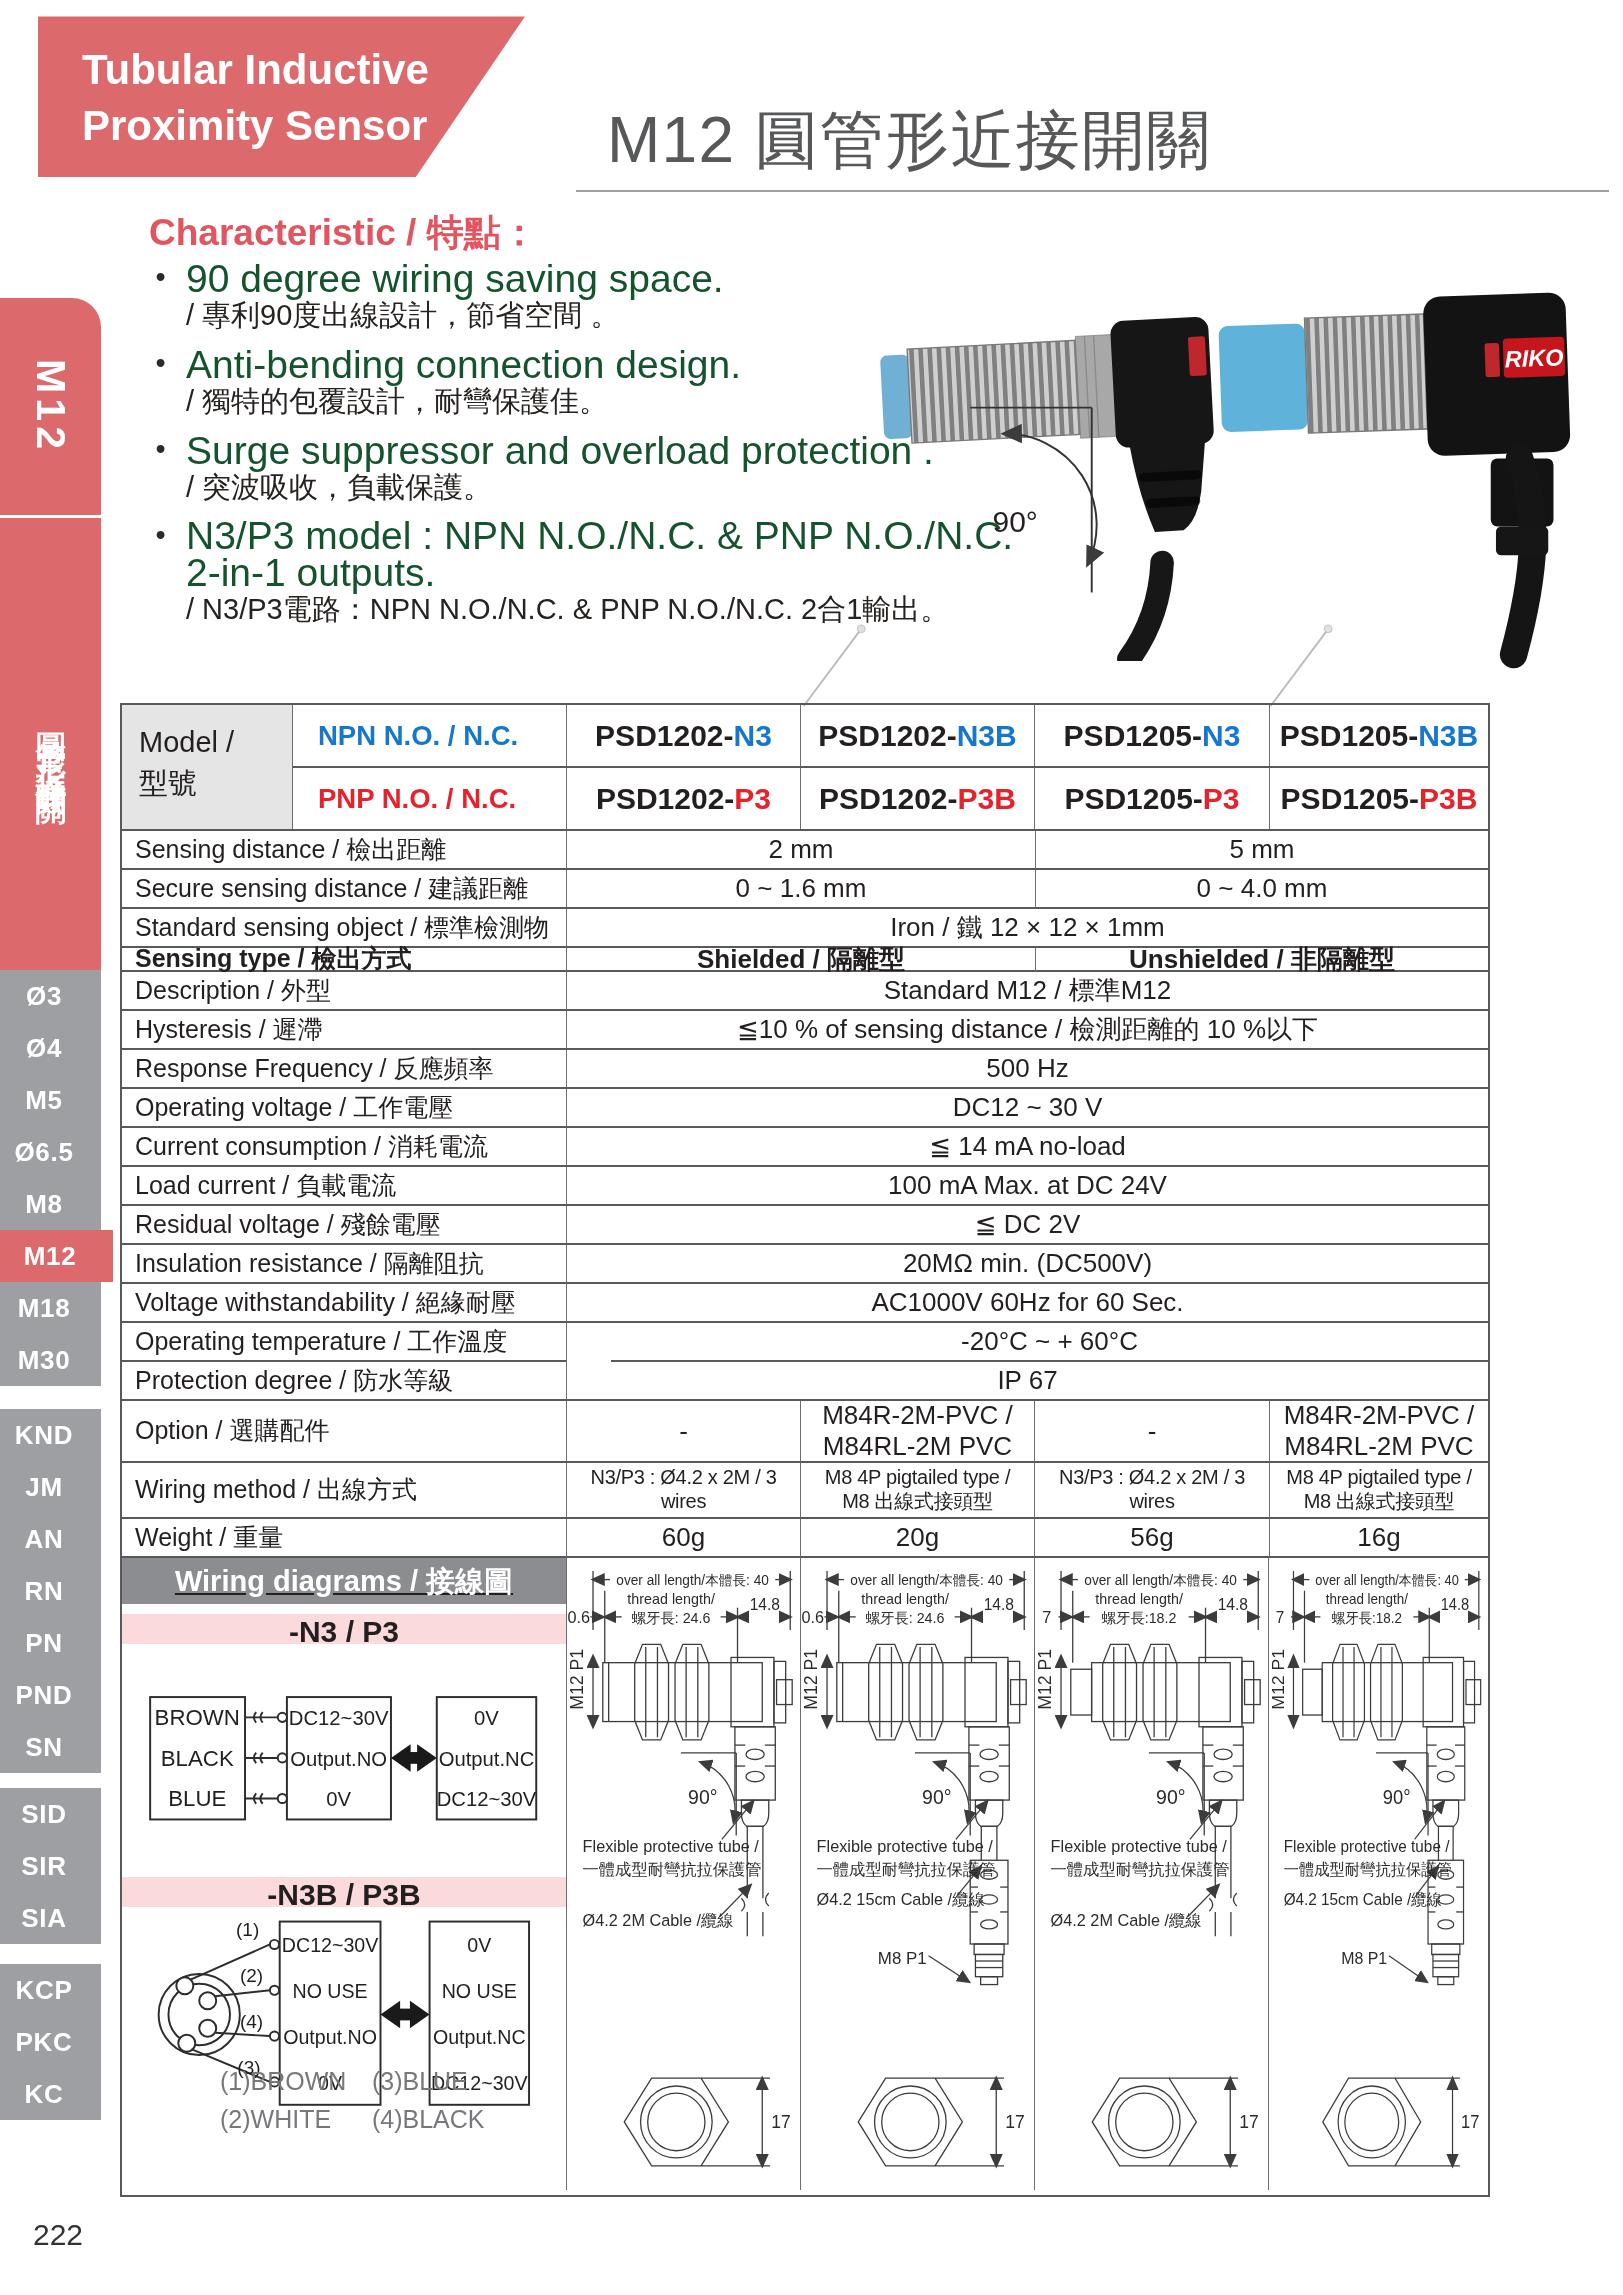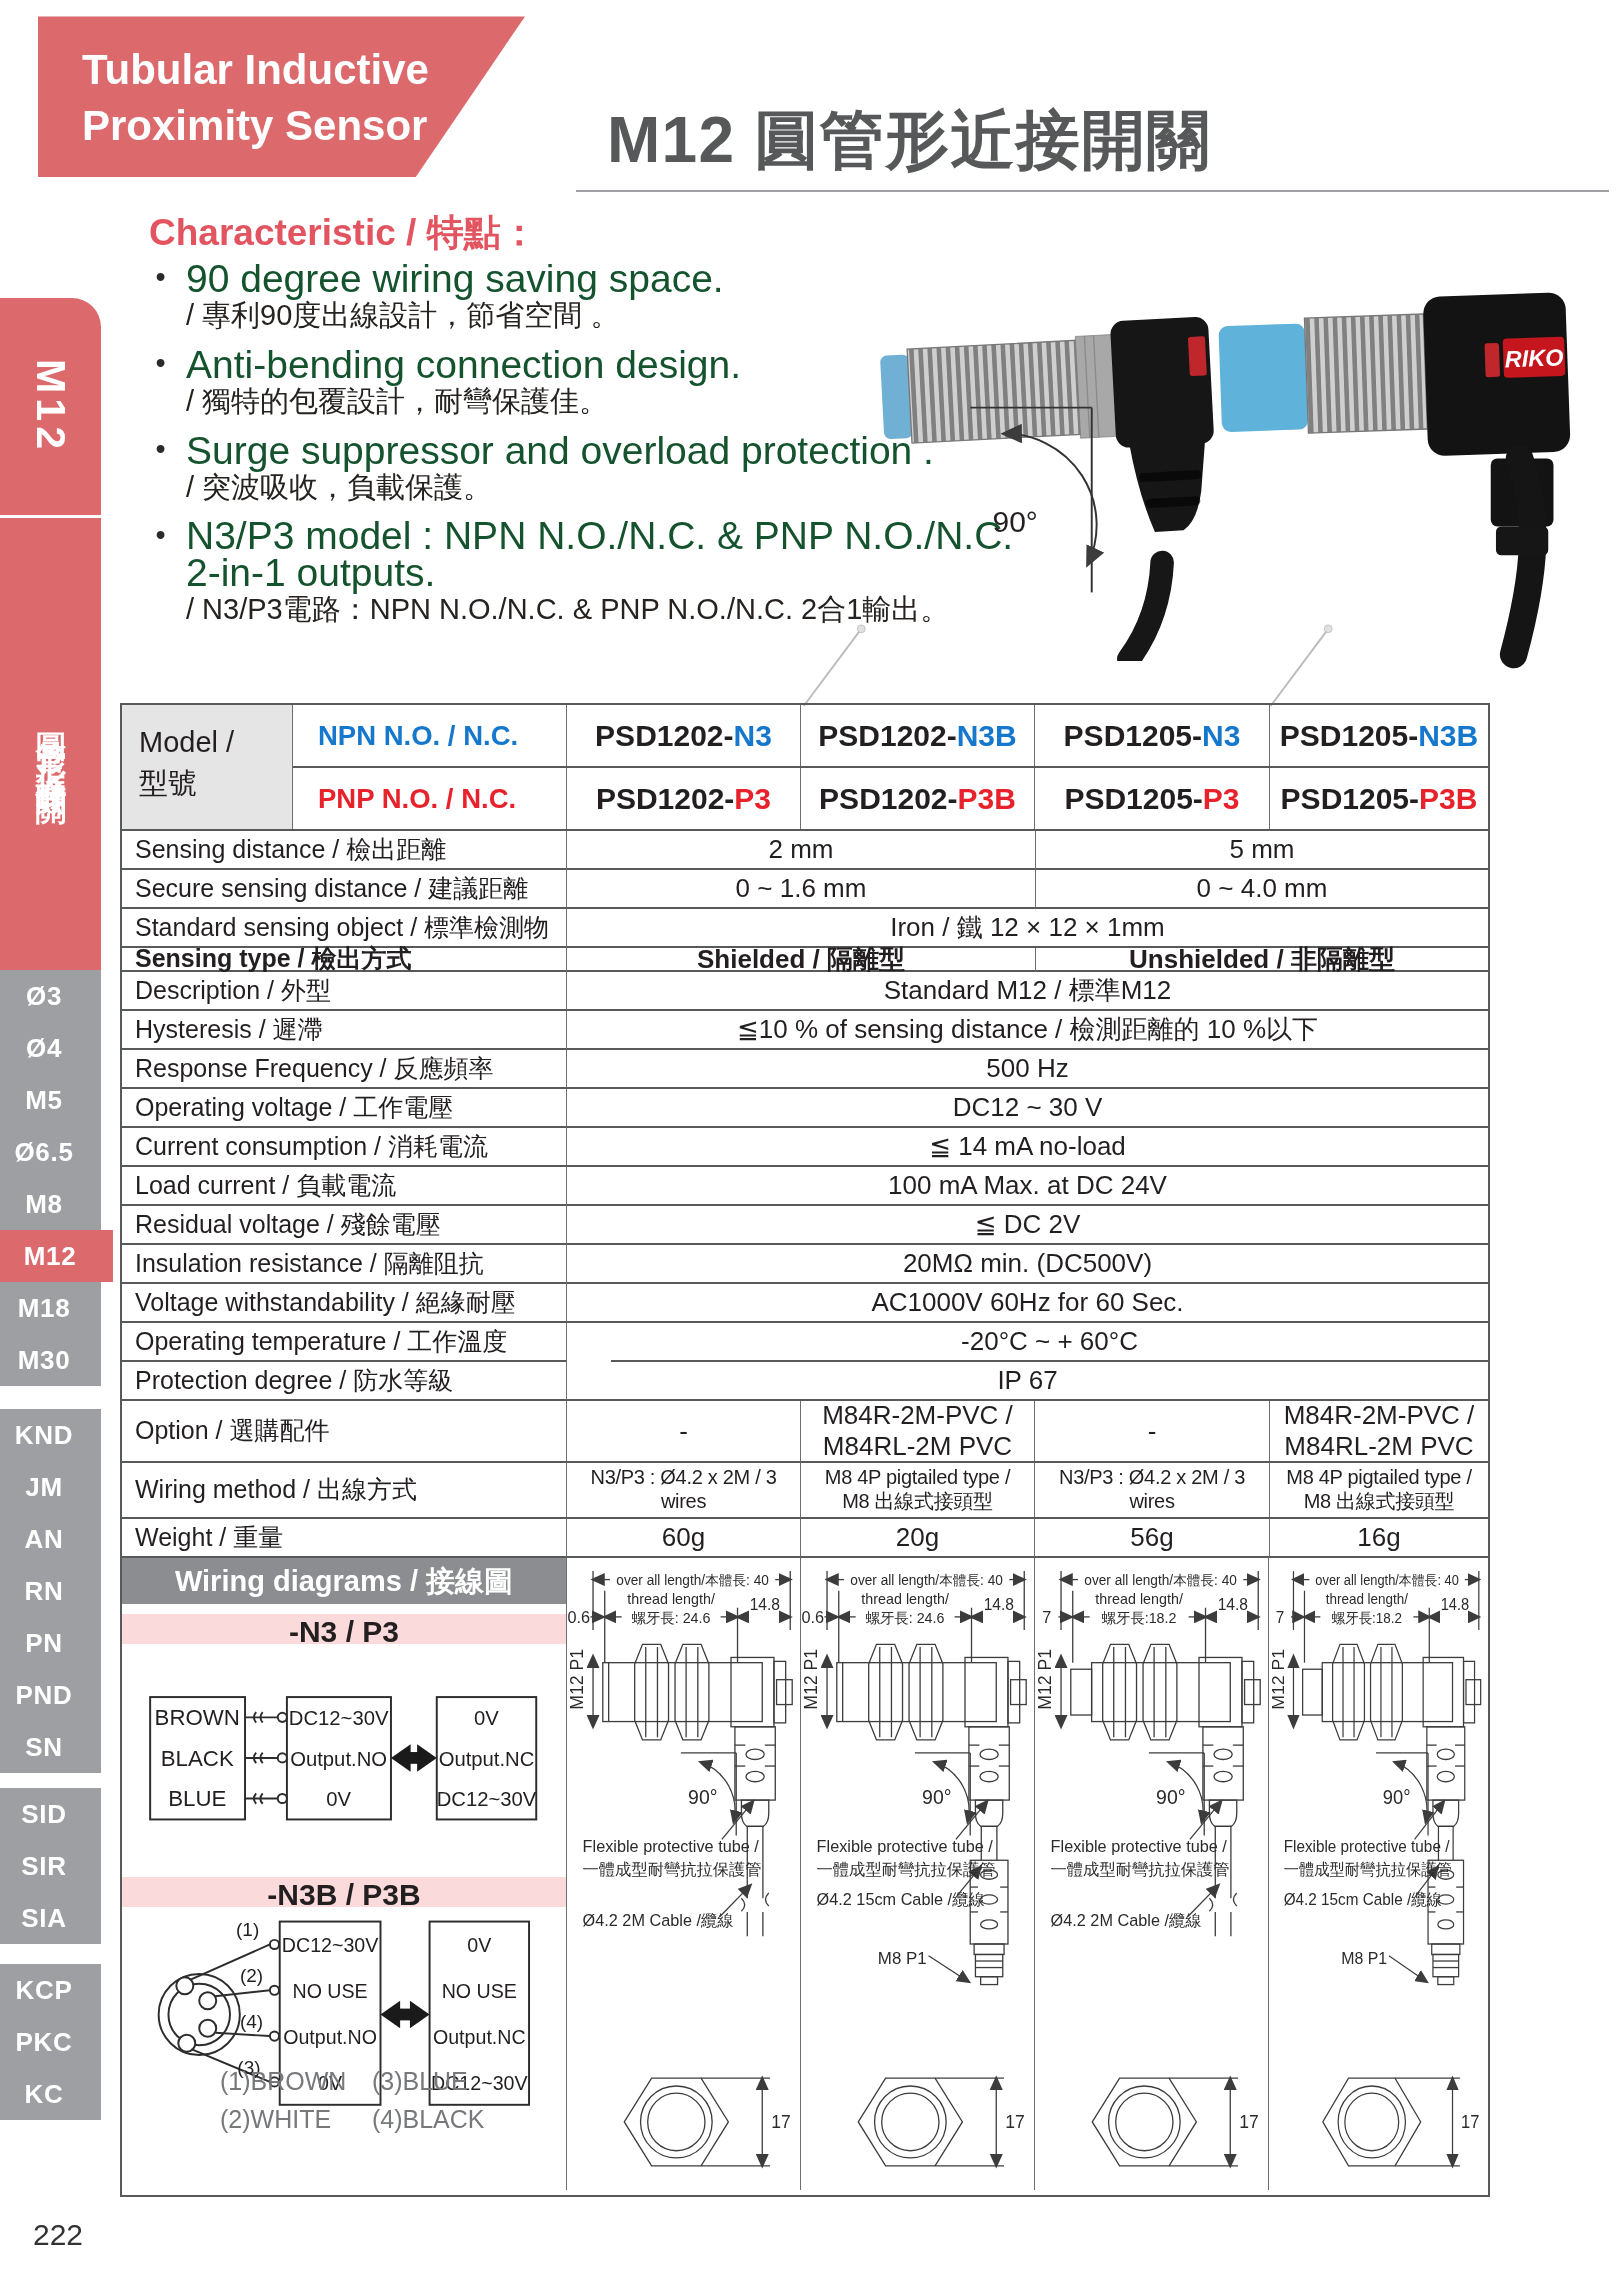--- a/index.html
+++ b/index.html
@@ -5,21 +5,21 @@
   html,body{margin:0;padding:0;background:#fff;}
   #page{position:relative;width:1623px;height:2295px;background:#fff;overflow:hidden;
         font-family:"Liberation Sans",sans-serif;color:#231f20;}
   .abs{position:absolute;}
 
   
   .banner{left:38px;top:16.4px;width:487px;height:161px;background:#dc6a6d;
           clip-path:polygon(0 0,100% 0,77.5% 100%,0 100%);
           padding-left:44px;padding-top:26px;box-sizing:border-box;}
   .banner div{font-size:42px;font-weight:700;color:#fff;line-height:1.32;}
-  .page-title{left:607px;top:97px;font-size:64px;font-weight:700;color:#57585a;letter-spacing:1.3px;}
+  .page-title{left:607px;top:97px;font-size:64px;font-weight:400;color:#57585a;letter-spacing:1.3px;}
   .title-rule{left:576px;top:190px;width:1033px;height:2px;background:#9ea0a3;}
 
   
   .char-head{left:149px;top:208px;font-size:37px;font-weight:700;color:#e25560;}
   #char-list{left:149px;top:260px;width:877px;}
   .char-item{position:relative;padding-left:37px;margin-bottom:11.8px;}
   .char-item .bullet{position:absolute;left:6.5px;top:1.3px;font-size:29px;color:#2b2b2b;}
   .char-item .en{font-size:39px;color:#14532d;line-height:37px;}
   .char-item .zh{font-size:29px;color:#262220;line-height:37px;}
 
@@ -59,21 +59,21 @@
   .cell{border-right:1.3px solid #6d6e71;border-bottom:2px solid #58595b;box-sizing:border-box;
         display:flex;align-items:center;justify-content:center;font-size:26px;color:#231f20;
         flex-direction:column;line-height:1.18;text-align:center;}
   .cell.lab{width:445px;align-items:flex-start;justify-content:center;padding-left:13px;font-size:25px;
             text-align:right;}
   .cell.val.last{border-right:none;flex:1;}
   .cell.small{font-size:20px;letter-spacing:-0.3px;}
 
   
   .bottom{display:flex;height:632px;}
-  .wire-cell{width:445px;position:relative;border-right:1.3px solid #6d6e71;box-sizing:border-box;}
+  .wire-cell{width:445px;position:relative;border-right:1.3px solid #6d6e71;box-sizing:border-box;text-decoration:underline;}
   .wiring-header{height:46px;background:#8b8d90;color:#fff;font-size:29px;font-weight:700;
                  text-align:center;line-height:46px;}
   .band{position:absolute;left:0;width:100%;height:30px;background:#fadada;font-size:30px;font-weight:700;
         text-align:center;line-height:35px;color:#231f20;}
   .wireSvg{position:absolute;left:0;}
   .legend{position:absolute;left:98px;top:504px;}
   .lrow span{display:inline-block;width:149px;font-size:25px;color:#77787b;line-height:38px;}
   .mech-cell{width:234px;border-right:1.3px solid #6d6e71;box-sizing:border-box;position:relative;}
   .mech-cell.last{border-right:none;flex:1;}
   svg text{font-family:"Liberation Sans",sans-serif;}

